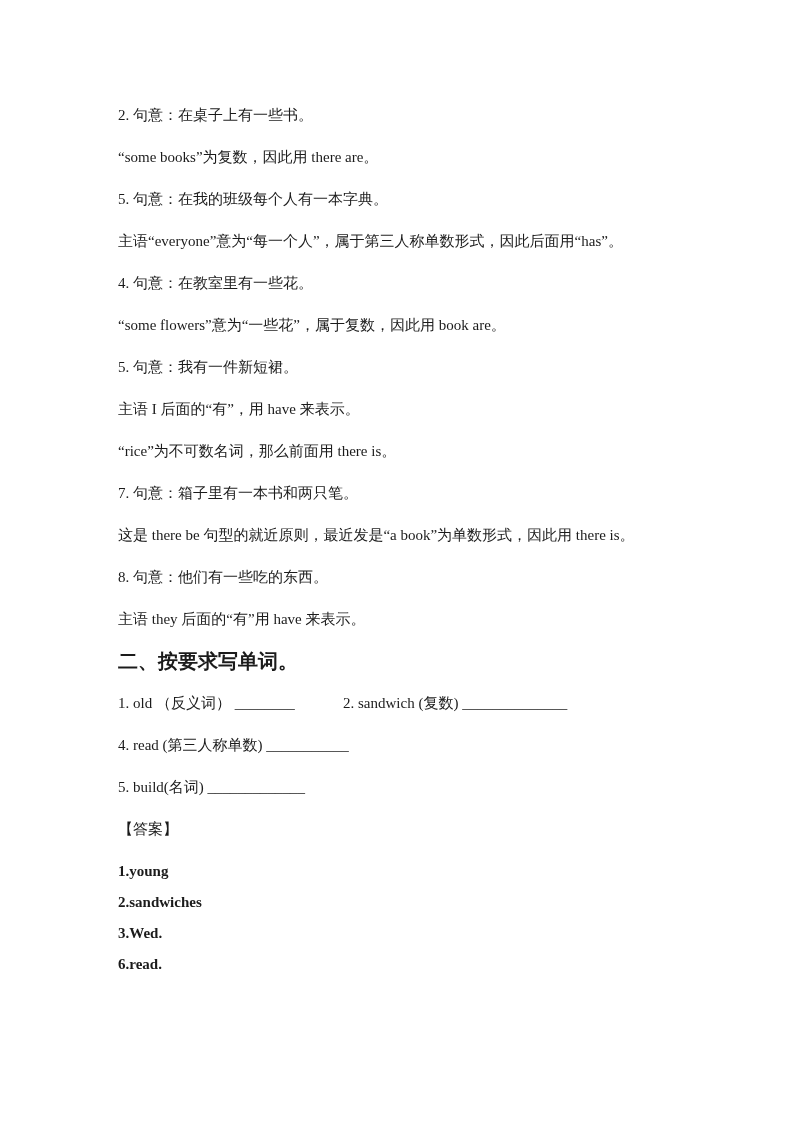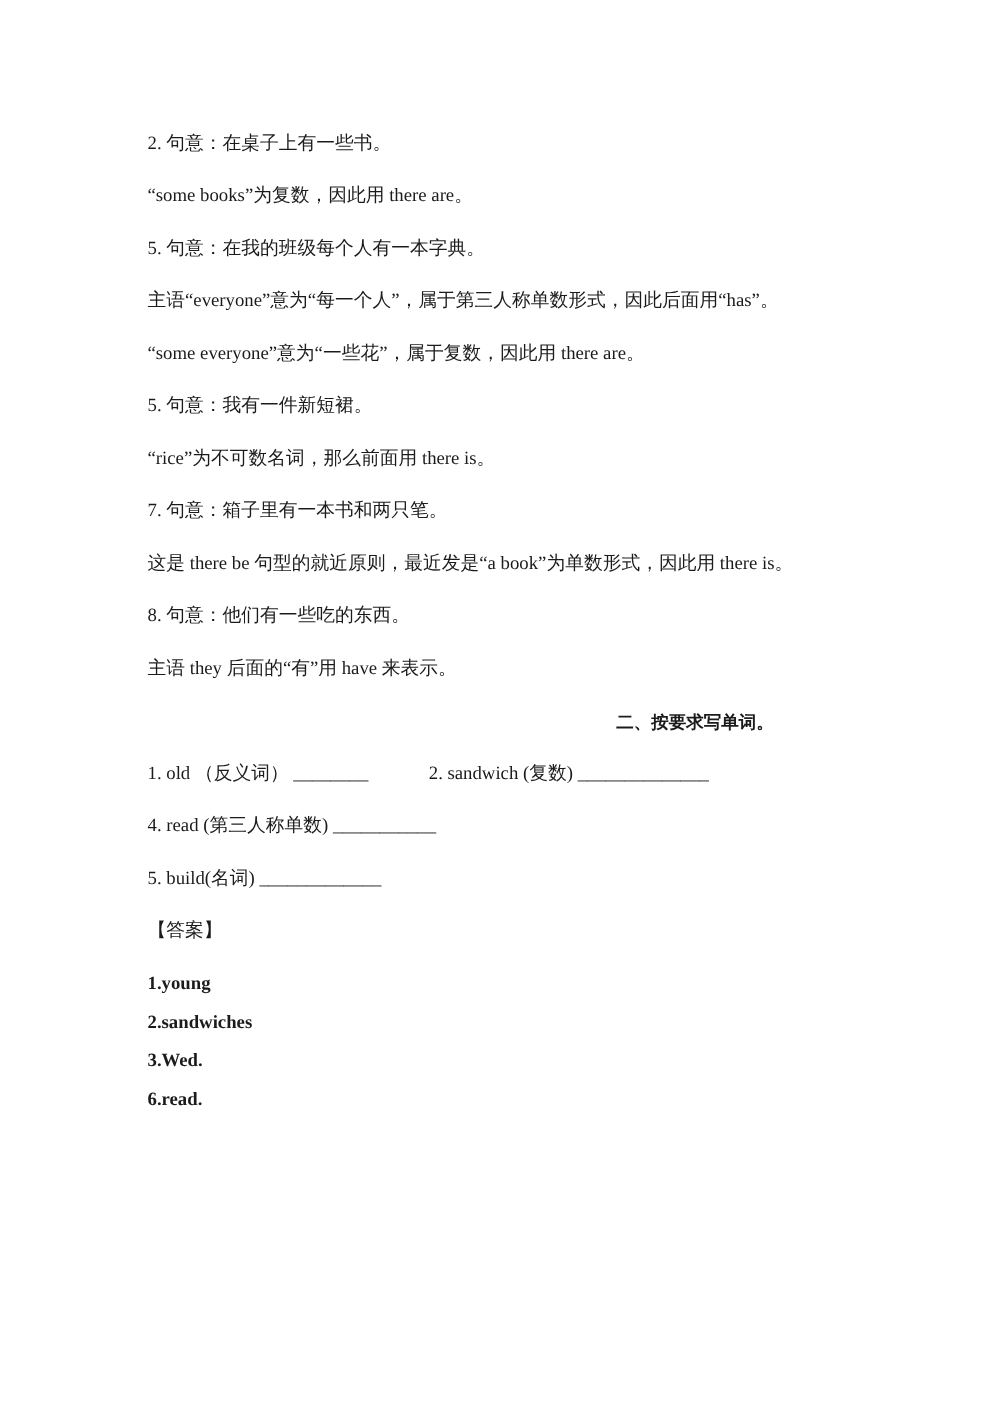--- a/index.html
+++ b/index.html
@@ -21,22 +21,21 @@
   }
   .para {
     line-height: 20px;
     height: 20px;
     margin-bottom: 22px;
     white-space: nowrap;
   }
   .section-heading {
     font-family: "Liberation Sans", "DejaVu Sans", sans-serif;
     font-weight: bold;
-    font-size: 14px;
-    text-align: right;
+    font-size: 20px;
   }
   .qrow { display: flex; }
   .qcol1 { width: 225px; flex: 0 0 225px; }
   .answer-item {
     line-height: 20px;
     height: 20px;
     margin-bottom: 11px;
     white-space: nowrap;
     font-weight: bold;
   }
@@ -46,23 +45,25 @@
 
 <div class="page">
   <div class="content">
 
     <p class="para">2. 句意：在桌子上有一些书。</p>
     <p class="para">“some books”为复数，因此用 there are。</p>
 
     <p class="para">5. 句意：在我的班级每个人有一本字典。</p>
     <p class="para">主语“everyone”意为“每一个人”，属于第三人称单数形式，因此后面用“has”。</p>
 
-    <p class="para">“some everyone”意为“一些花”，属于复数，因此用 there are。</p>
+    <p class="para">4. 句意：在教室里有一些花。</p>
+    <p class="para">“some flowers”意为“一些花”，属于复数，因此用 book are。</p>
 
     <p class="para">5. 句意：我有一件新短裙。</p>
+    <p class="para">主语 I 后面的“有”，用 have 来表示。</p>
 
     <p class="para">“rice”为不可数名词，那么前面用 there is。</p>
 
     <p class="para">7. 句意：箱子里有一本书和两只笔。</p>
     <p class="para">这是 there be 句型的就近原则，最近发是“a book”为单数形式，因此用 there is。</p>
 
     <p class="para">8. 句意：他们有一些吃的东西。</p>
     <p class="para">主语 they 后面的“有”用 have 来表示。</p>
 
     <p class="para section-heading">二、按要求写单词。</p>

